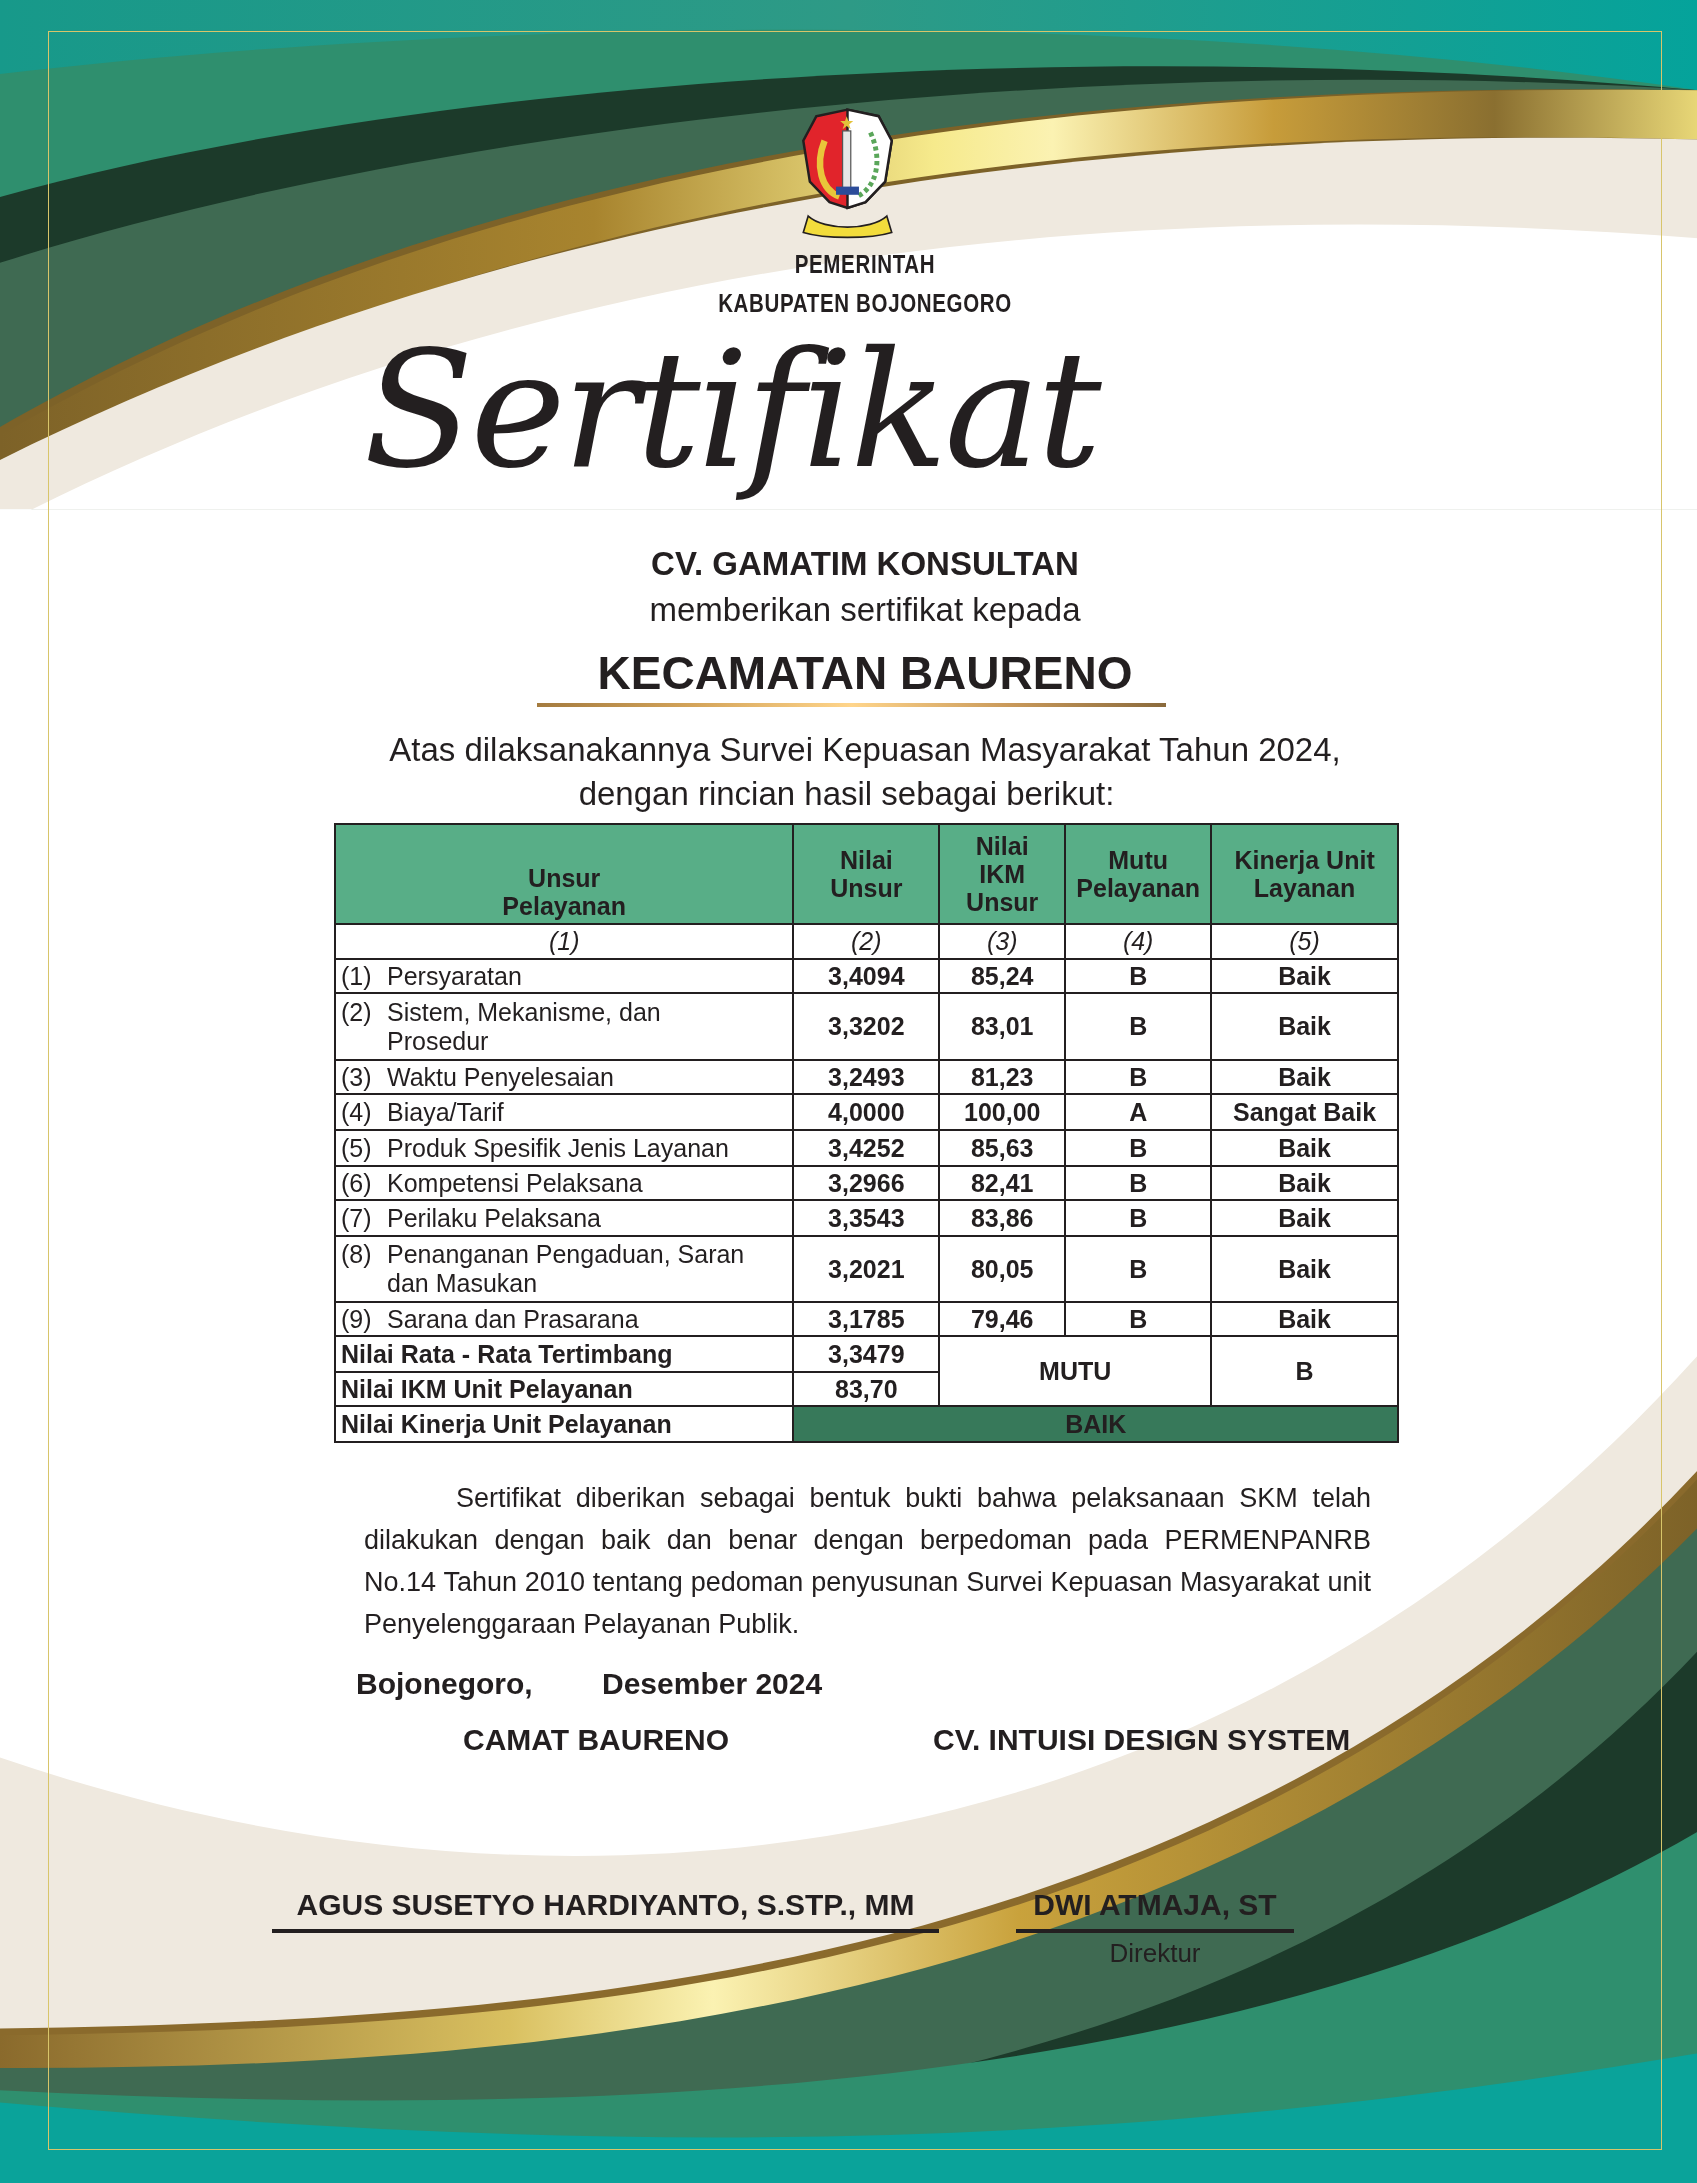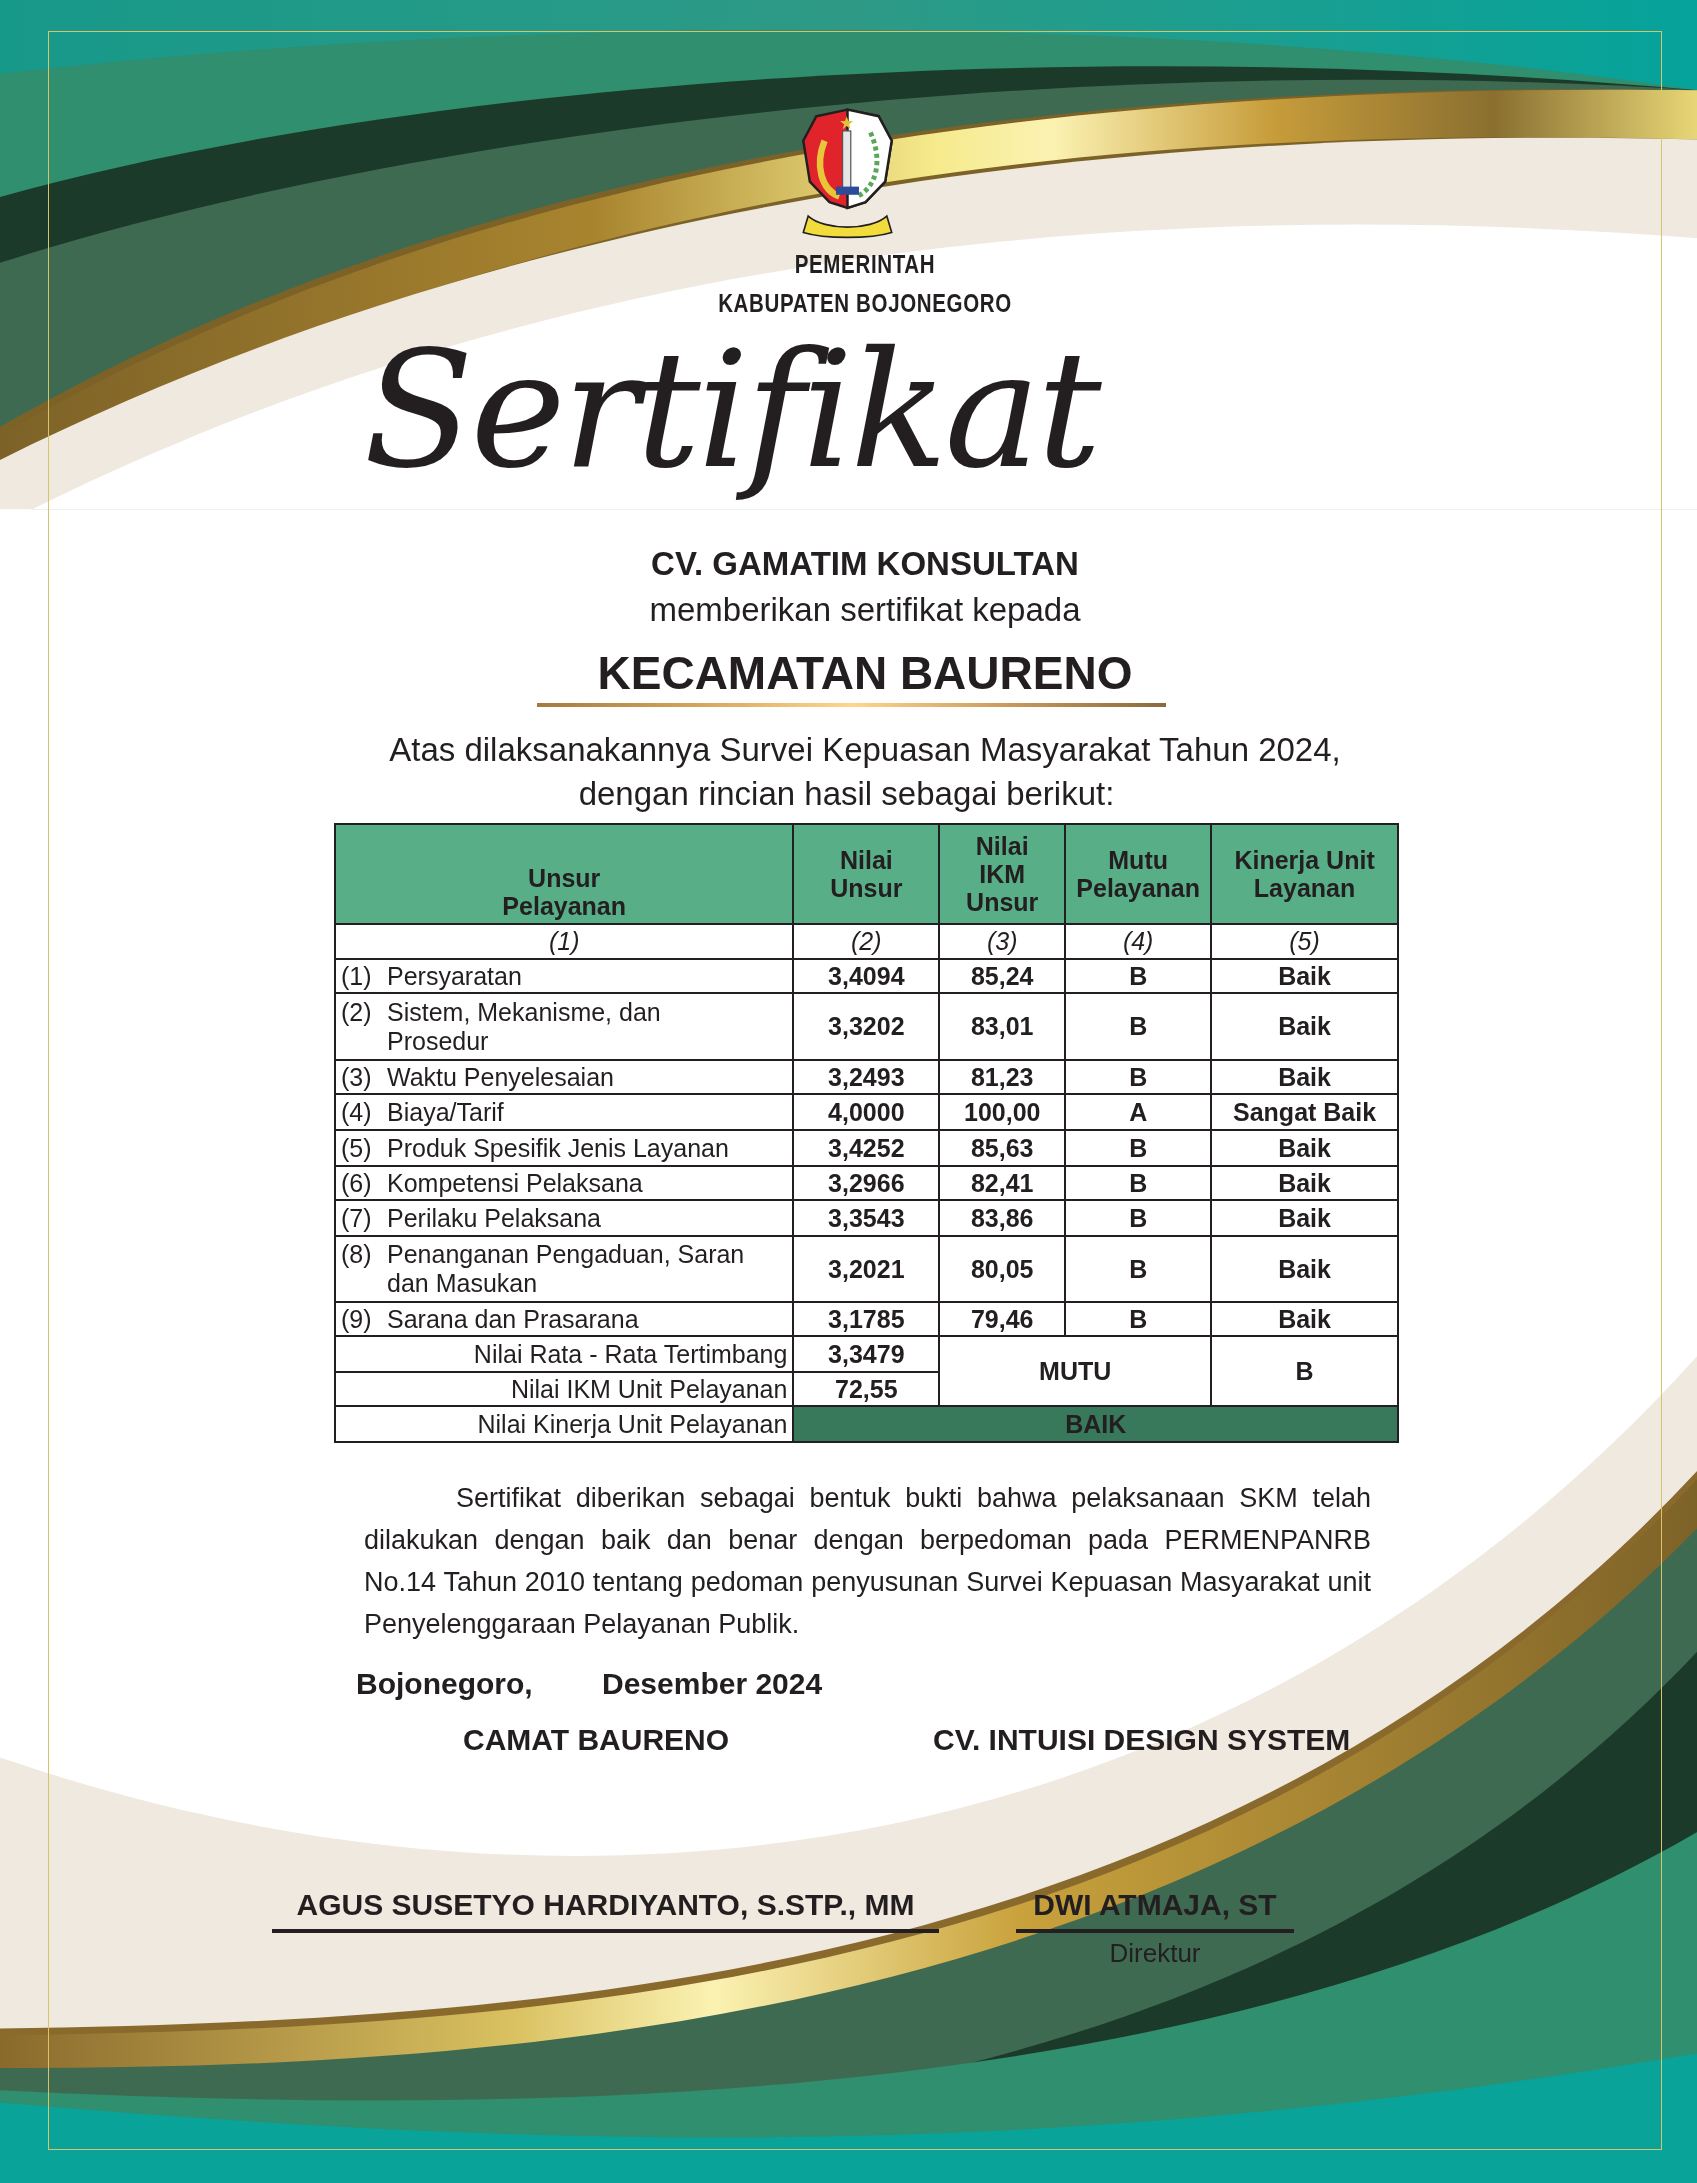--- a/index.html
+++ b/index.html
@@ -28,21 +28,21 @@
 
   table.ikm { position:absolute; left:318px; top:823px; width:1065px; border-collapse:collapse;
               font-family:"Liberation Sans Narrow","Liberation Sans",sans-serif; font-size:25px; }
   table.ikm td, table.ikm th { border:2.5px solid #231f20; padding:0 5px; }
   table.ikm th { background:#58ae87; font-weight:bold; line-height:28px; }
   table.ikm .numrow td { font-style:italic; text-align:center; height:33px; }
   table.ikm td.c { text-align:center; font-weight:bold; }
   table.ikm td.name { font-weight:normal; }
   .nm { display:flex; }
   .nm .idx { width:46px; flex:none; }
-  table.ikm td.sumlabel { text-align:right; font-weight:normal; }
+  table.ikm td.sumlabel { font-weight:bold; }
   table.ikm td.baik { background:#37795a; text-align:center; font-weight:bold; }
 
   .statement { left:348px; top:1477px; width:1007px; font-size:27px; line-height:42px; text-align:justify; }
   .statement .indent { display:inline-block; width:92px; }
   .place { left:340px; top:1667px; font-weight:bold; font-size:30px; }
   .date { left:586px; top:1667px; font-weight:bold; font-size:30px; }
   .role1 { left:447px; top:1723px; font-weight:bold; font-size:30px; }
   .role2 { left:917px; top:1723px; font-weight:bold; font-size:30px; }
   .sig1 { left:256px; top:1888px; width:667px; font-weight:bold; font-size:30px; }
   .sig1line { left:256px; top:1929px; width:667px; height:4.1px; background:#231f20; }
@@ -274,21 +274,21 @@
     </tr>
 
     <tr style="height:36px">
       <td class="sumlabel">Nilai Rata - Rata Tertimbang</td>
       <td class="c">3,3479</td>
       <td class="c" colspan="2" rowspan="2">MUTU</td>
       <td class="c" rowspan="2">B</td>
     </tr>
     <tr style="height:34px">
       <td class="sumlabel">Nilai IKM Unit Pelayanan</td>
-      <td class="c">72,55</td>
+      <td class="c">83,70</td>
     </tr>
     <tr style="height:36px">
       <td class="sumlabel">Nilai Kinerja Unit Pelayanan</td>
       <td class="baik" colspan="4">BAIK</td>
     </tr>
   </tbody>
     </table>
 
   <div class="abs statement"><span class="indent"></span><span>Sertifikat diberikan sebagai bentuk bukti bahwa pelaksanaan SKM telah dilakukan dengan baik dan benar dengan berpedoman pada PERMENPANRB No.14 Tahun 2010 tentang pedoman penyusunan Survei Kepuasan Masyarakat unit Penyelenggaraan Pelayanan Publik.</span></div>
 

